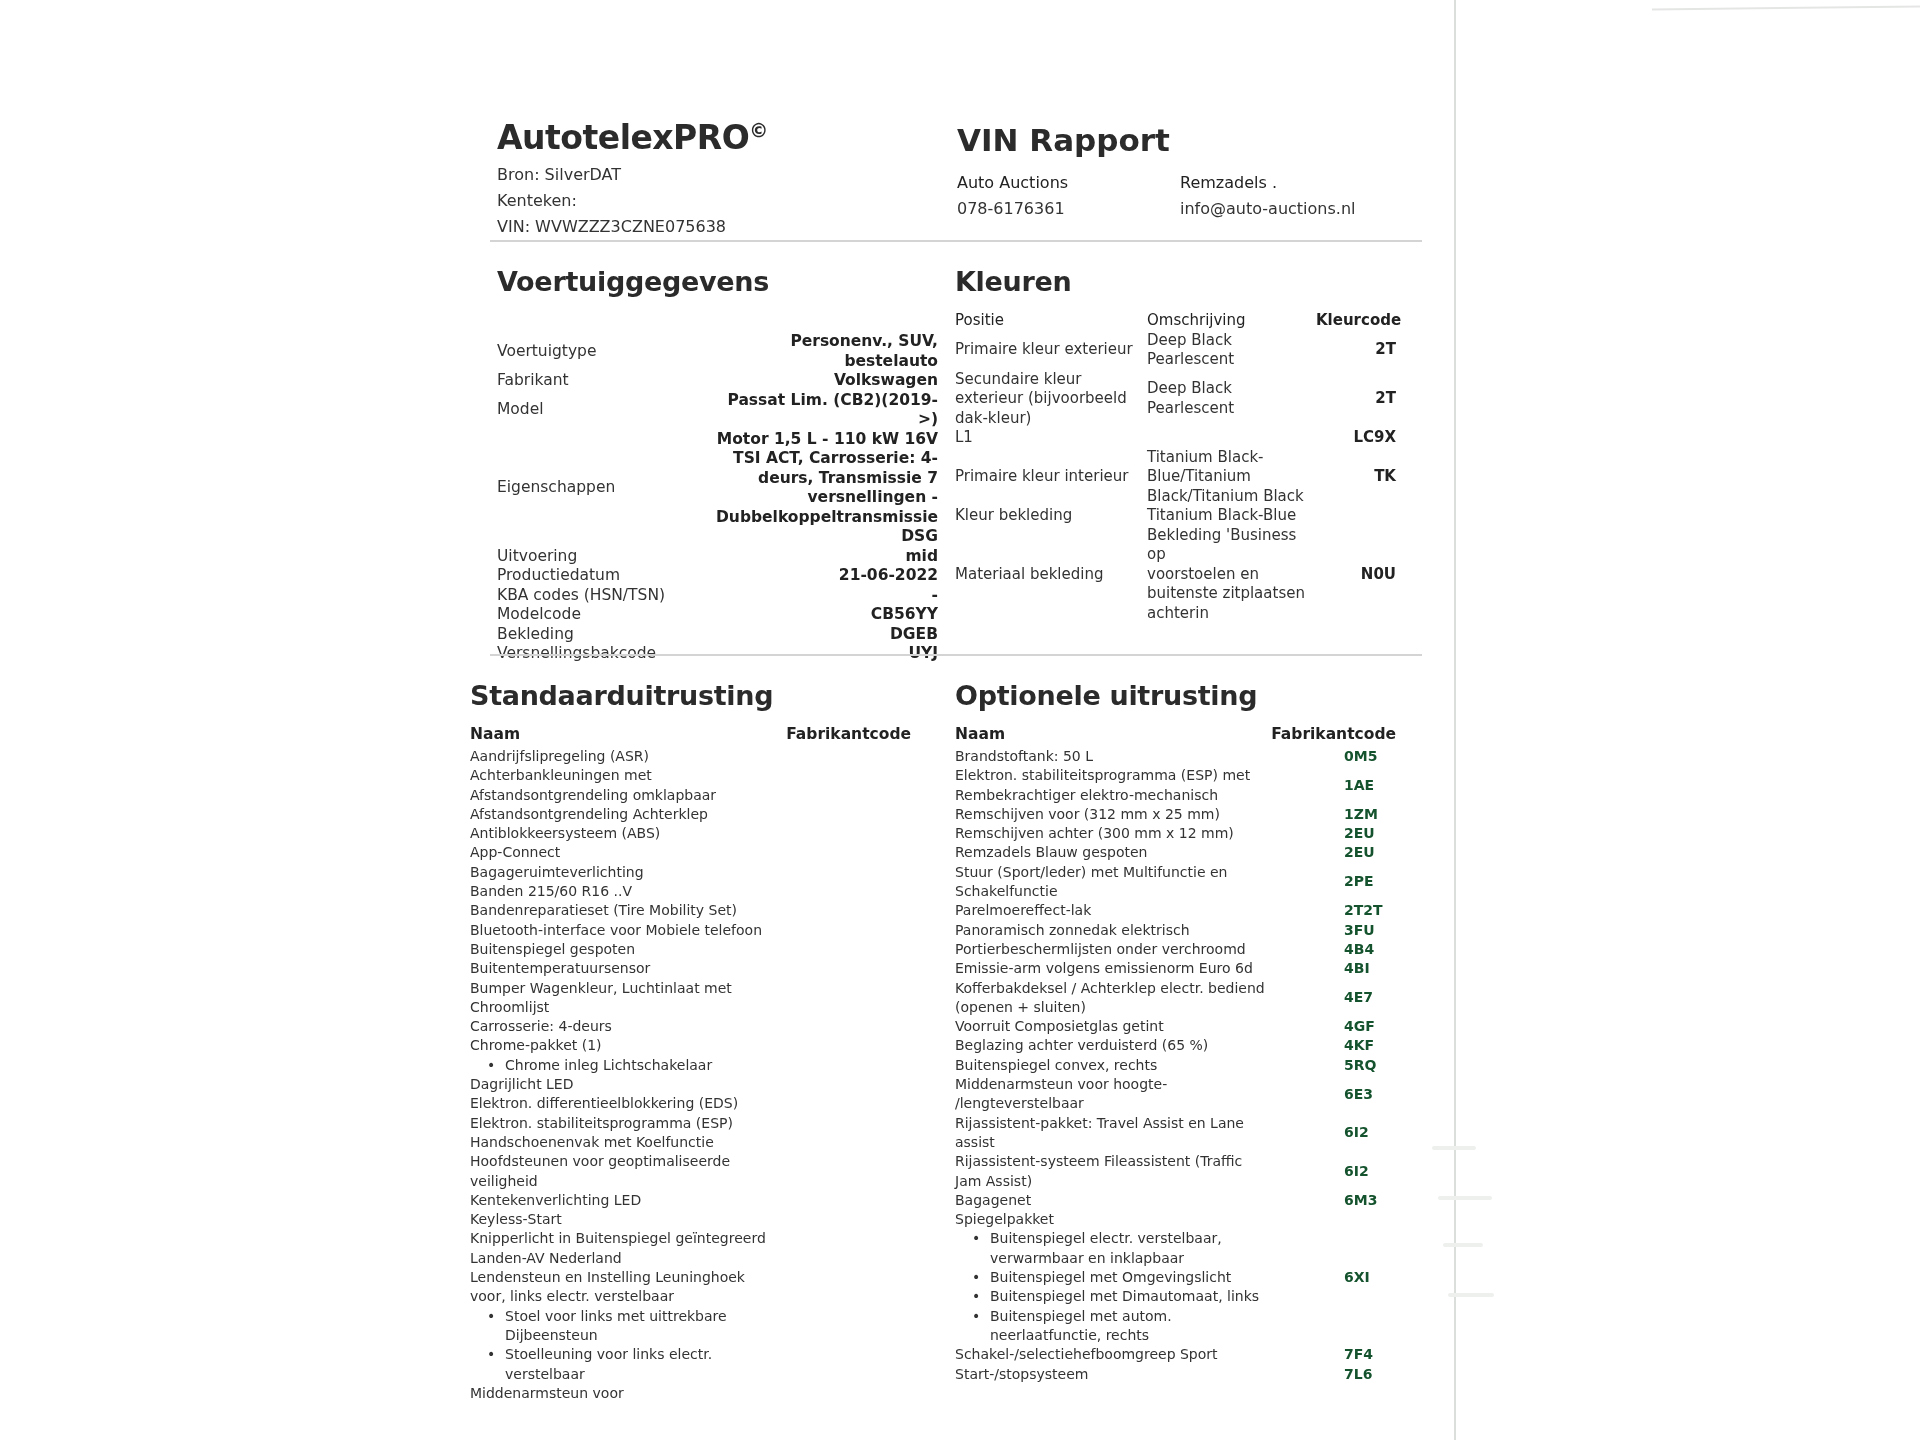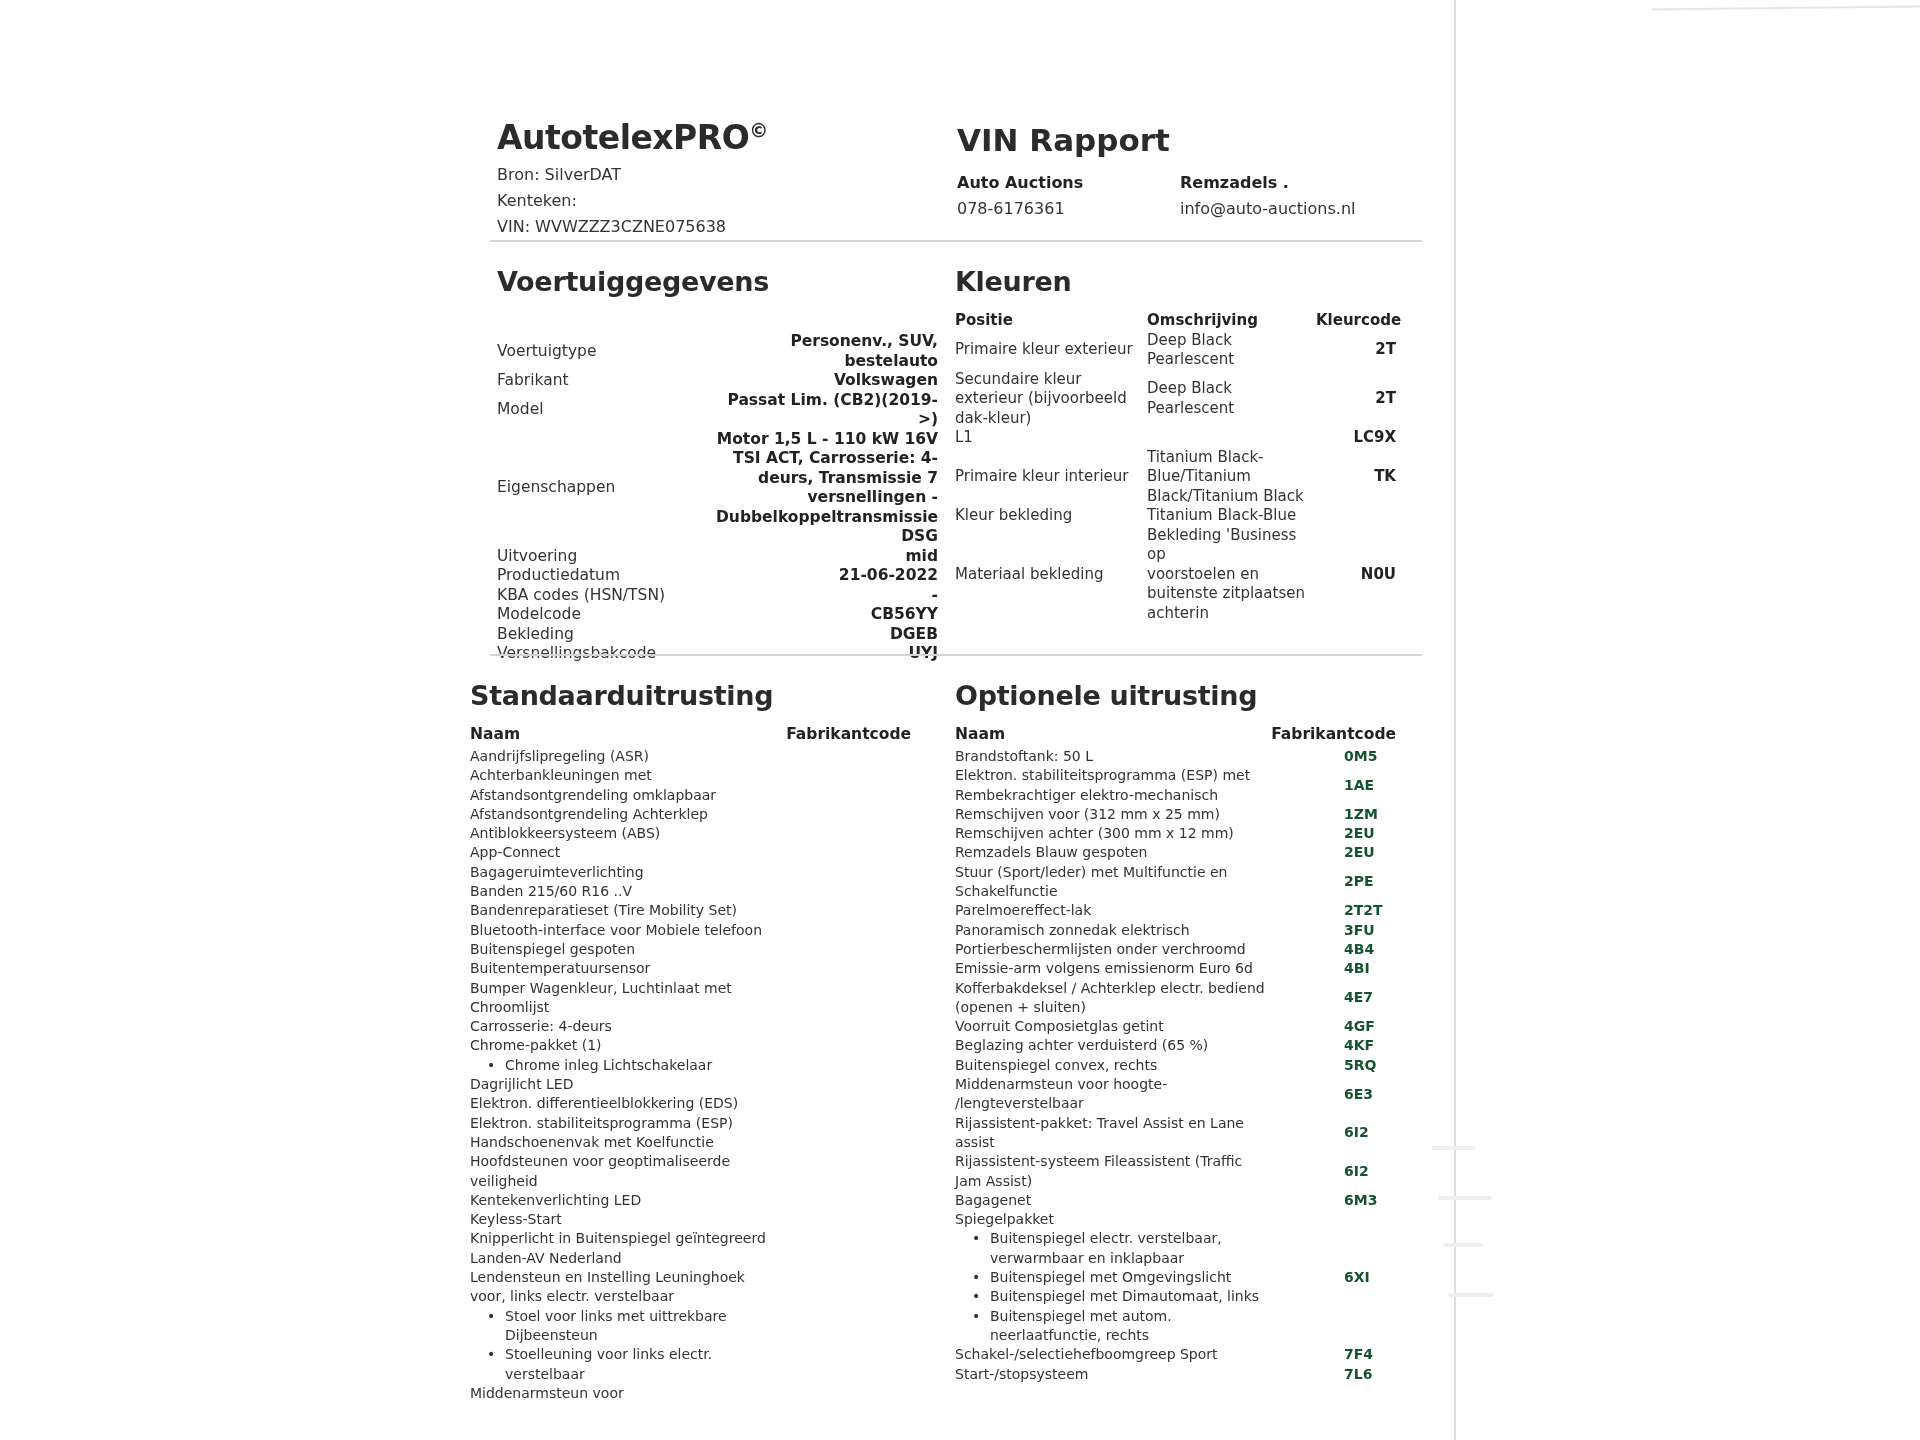--- a/index.html
+++ b/index.html
@@ -13,42 +13,42 @@
   .edge-v{left:1454px;top:0;width:2px;height:1440px;background:#dbdfdb}
   .corner{left:1652px;top:7px;width:268px;height:2px;background:#e4e6e4;transform:rotate(-0.6deg)}
   .smudge{background:#eef0ee;height:4px;border-radius:2px}
   
   .brand{left:497px;top:96px;font-size:33px;font-weight:700;color:#2b2b2b;letter-spacing:-0.5px}
   .brand sup{font-size:19px;font-weight:700}
   .rtitle{left:957px;top:101px;font-size:31px;font-weight:700;color:#2b2b2b}
   .meta{left:497px;top:162px;font-size:16px;line-height:26px;color:#333}
   .contact1{left:957px;top:170px;font-size:16px;line-height:26px}
   .contact2{left:1180px;top:170px;font-size:16px;line-height:26px}
-  .cbold{font-weight:700;color:#222}
+  .cbold{font-weight:400;color:#222}
   .divider{left:490px;width:932px;height:2px;background:#d4d4d4}
   #div1{top:240px}
   #div2{top:654px}
   
   .col{width:441px}
   #vleft{left:497px;top:266px}
   #vright{left:955px;top:266px}
   #eleft{left:470px;top:680px}
   #eright{left:955px;top:680px}
   h2{margin:0;font-size:27px;font-weight:700;color:#2b2b2b;letter-spacing:-0.3px}
   
   .vrows{margin-top:35px}
   .vrow{display:flex;align-items:center;font-size:15.5px;line-height:19.5px}
   .vlabel{flex:1;color:#333}
   .vvalue{width:244px;text-align:right;font-weight:700;color:#222;white-space:pre-line}
   
   .ctable{margin-top:14px;font-size:15px;line-height:19.5px}
   .crow{display:grid;grid-template-columns:192px 169px 80px;align-items:center}
   .c1,.c2{white-space:pre-line;padding-right:4px}
   .c3{text-align:right;font-weight:700;color:#222}
-  .chead .c1,.chead .c2{font-weight:700;color:#222}
+  .chead .c1,.chead .c2{font-weight:400;color:#222}
   
   .ehead{display:flex;font-weight:700;color:#222;font-size:15.5px;margin:14px 0 4px}
   .ehead .hn{flex:1}
   .elist{font-size:14px;line-height:19.3px}
   .erow{display:flex;align-items:center}
   .ename{flex:1;white-space:pre-line}
   .ecode{min-width:52px;text-align:left;font-weight:700;color:#14532d}
   .erow.bullet .ename{padding-left:35px;position:relative}
   .erow.bullet .ename::before{content:"\2022";position:absolute;left:17px;top:0}
 </style>

